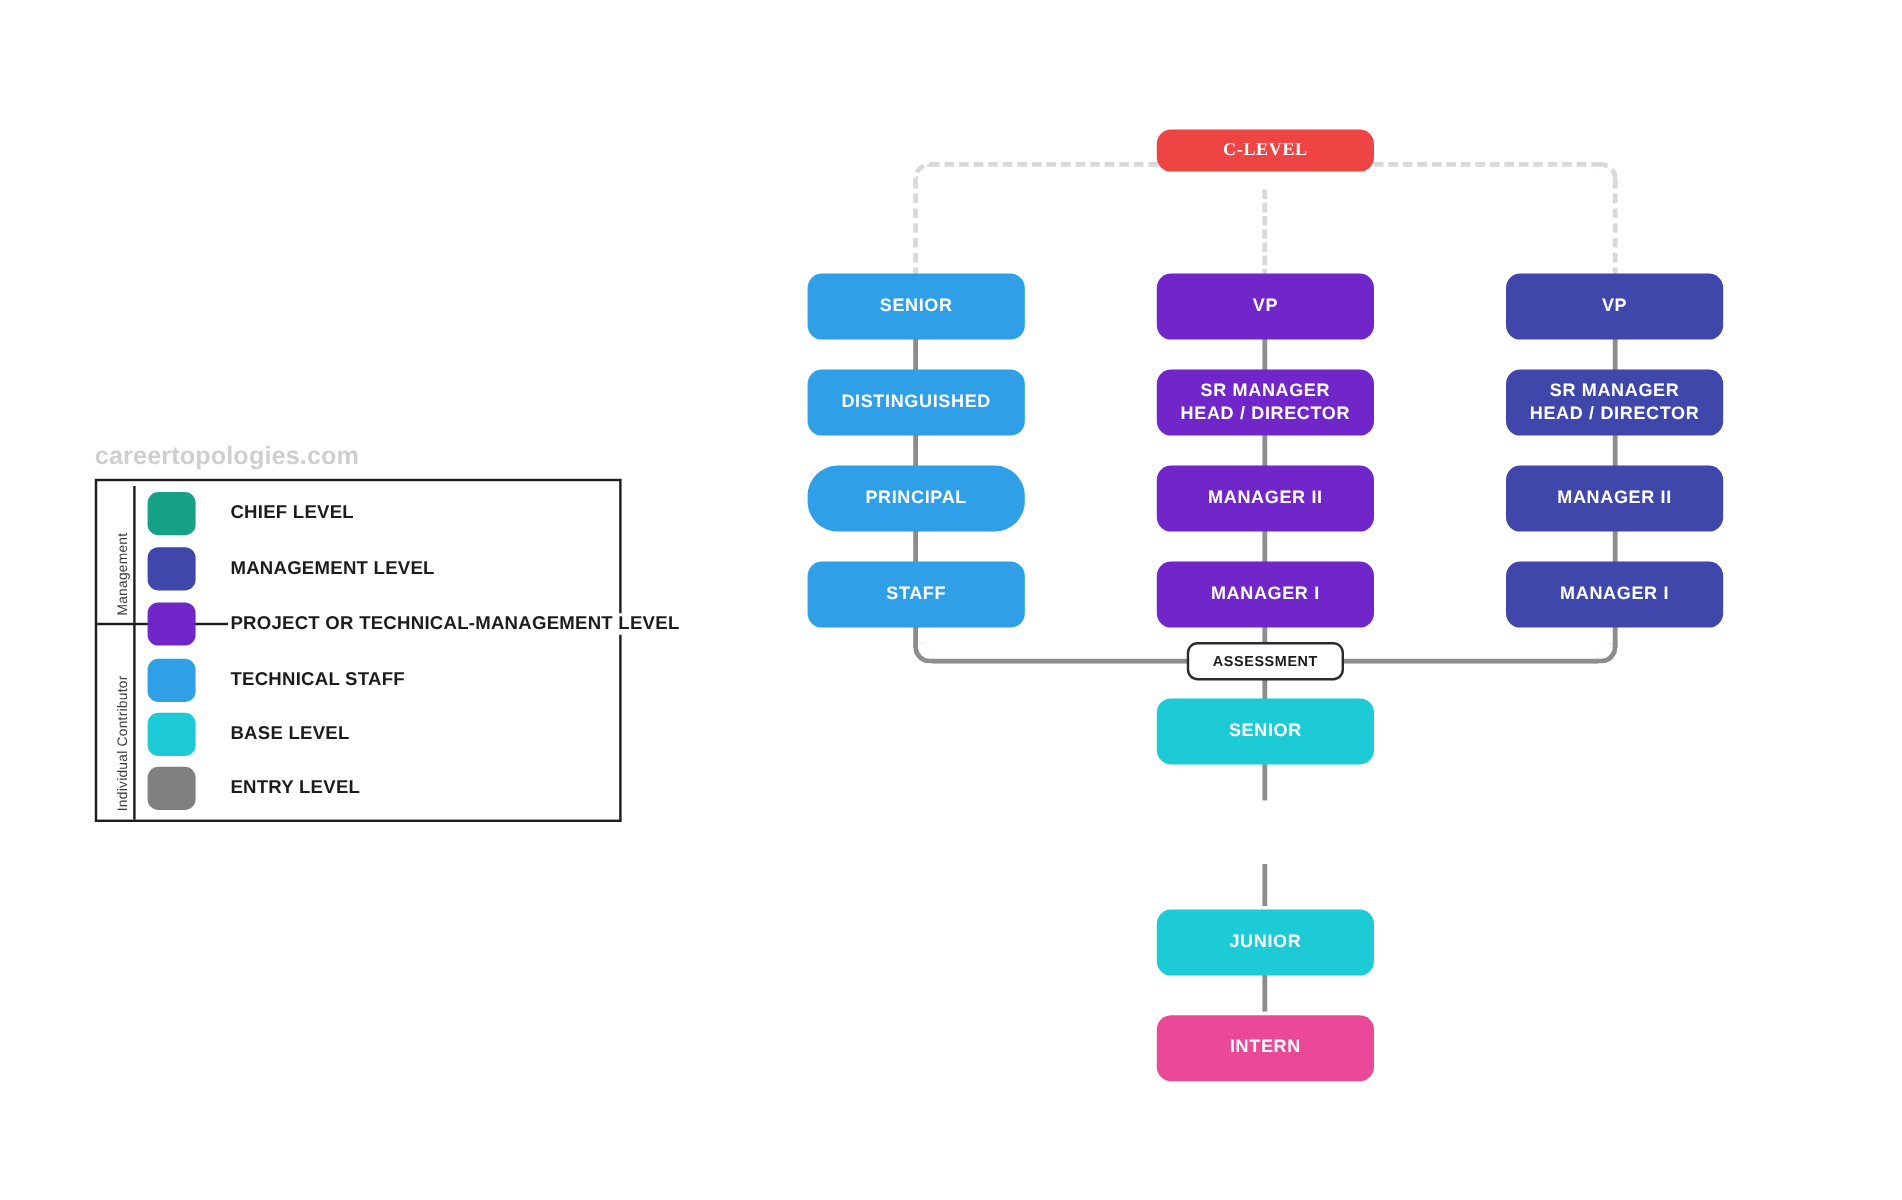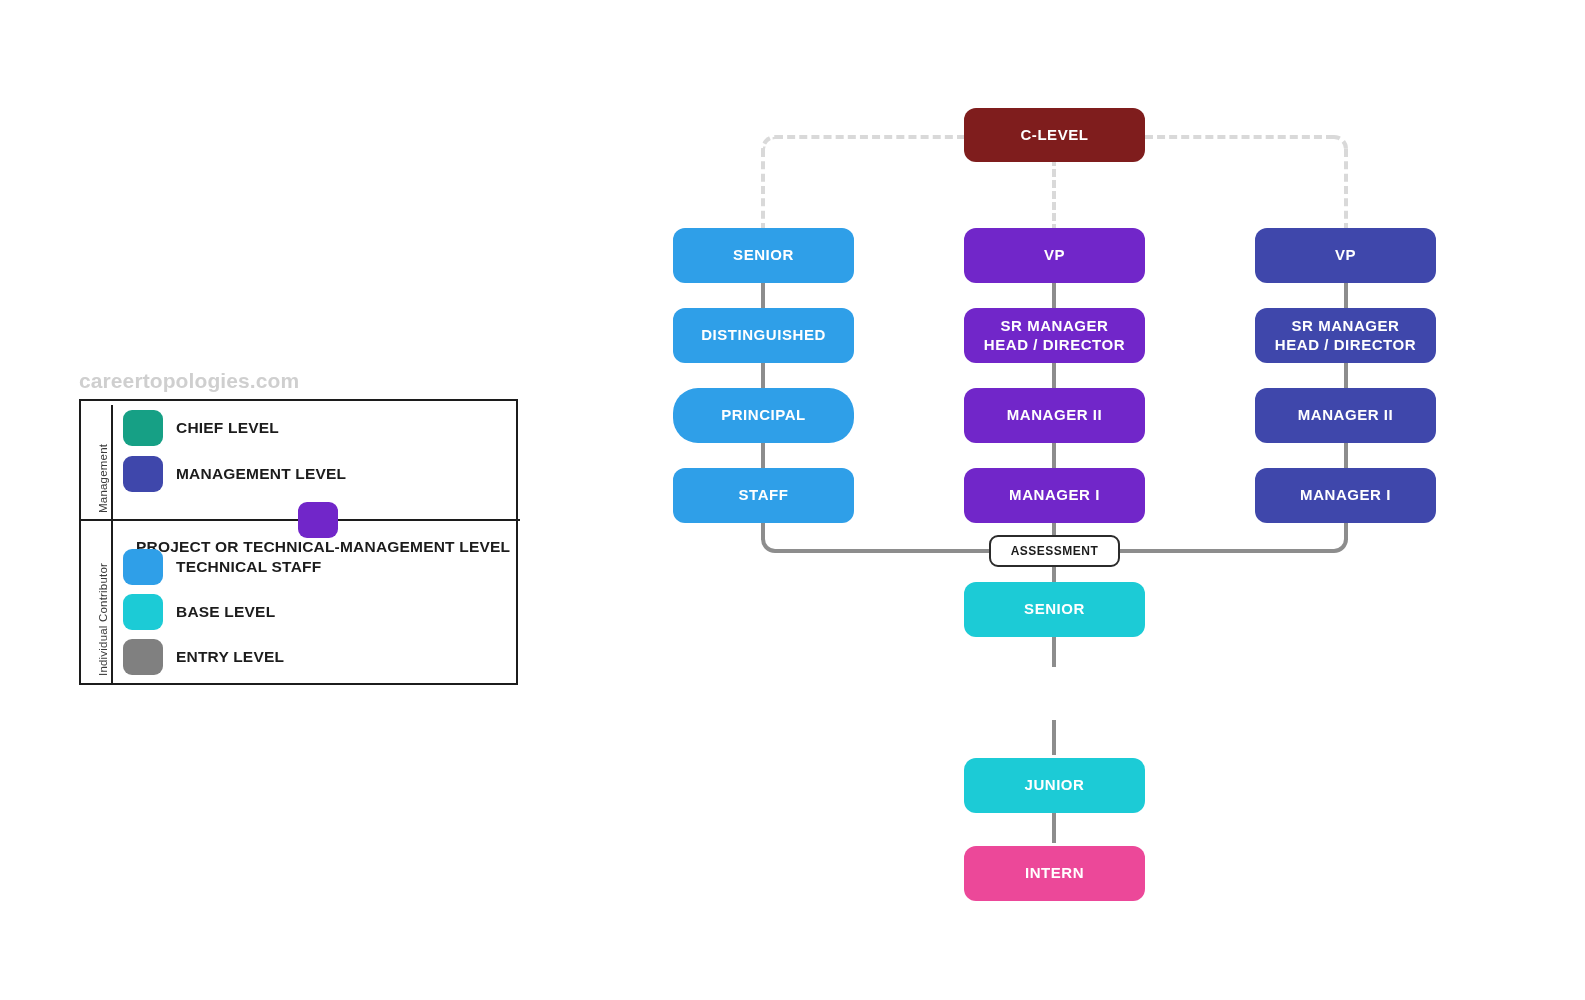--- a/index.html
+++ b/index.html
@@ -12,21 +12,21 @@
   
   .legend-box{position:absolute;left:79px;top:399px;width:439px;height:286px;border:2px solid #1c1c1c;background:#fff;box-sizing:border-box;}
   .legend-divider{position:absolute;left:0;top:118px;width:439px;height:0;border-top:2px solid #1c1c1c;}
   .legend-bracket-label{position:absolute;font-size:11.5px;color:#3a3a3a;white-space:nowrap;transform-origin:0 0;transform:rotate(-90deg);letter-spacing:.2px;}
   .lbl-mgmt{left:16px;top:112px;}
   .lbl-ic{left:16px;top:275px;}
   .legend-vline{position:absolute;left:30px;width:0;border-left:2px solid #1c1c1c;}
   .legend-rows{position:absolute;left:42px;top:0;width:397px;height:100%;}
   .legend-row{position:absolute;left:0;height:36px;display:flex;align-items:center;}
   .swatch{width:40px;height:36px;border-radius:9px;flex:0 0 auto;}
-  .legend-text{margin-left:11px;font-size:15.5px;font-weight:bold;color:#1c1c1c;letter-spacing:.2px;white-space:nowrap;background:#fff;padding:0 2px;}
+  .legend-text{margin-left:27px;font-size:15.5px;font-weight:bold;color:#1c1c1c;letter-spacing:.2px;white-space:nowrap;background:#fff;padding:0 2px;}
 
   
   .node{position:absolute;border-radius:12px;display:flex;align-items:center;justify-content:center;text-align:center;color:#ffffff;font-weight:bold;font-size:15px;letter-spacing:.55px;line-height:1.25;box-sizing:border-box;z-index:3;}
   .node.two-line{font-size:15px;}
   .assessment{position:absolute;background:#ffffff;border:2.5px solid #2b2b2b;border-radius:9px;display:flex;align-items:center;justify-content:center;color:#1c1c1c;font-weight:bold;font-size:12px;letter-spacing:.5px;z-index:5;box-sizing:border-box;}
 
   .conn{position:absolute;background:#8d8d8d;z-index:1;}
   .conn-v{width:4px;}
   .conn-h{height:4px;}
   .elbow{position:absolute;z-index:1;border-color:#8d8d8d;border-style:solid;border-width:0;box-sizing:border-box;}
@@ -52,21 +52,21 @@
 
     <div class="legend-rows">
       <div class="legend-row" style="top:9px;">
         <div class="swatch" style="background:#16a085;"></div>
         <div class="legend-text">CHIEF LEVEL</div>
       </div>
       <div class="legend-row" style="top:55px;">
         <div class="swatch" style="background:#3f47ab;"></div>
         <div class="legend-text">MANAGEMENT LEVEL</div>
       </div>
-      <div class="legend-row" style="top:101px;flex-direction:column;">
+      <div class="legend-row" style="top:101px;">
         <div class="swatch" style="background:#7126c9;"></div>
         <div class="legend-text">PROJECT OR TECHNICAL-MANAGEMENT LEVEL</div>
       </div>
       <div class="legend-row" style="top:148px;">
         <div class="swatch" style="background:#2f9fe8;"></div>
         <div class="legend-text">TECHNICAL STAFF</div>
       </div>
       <div class="legend-row" style="top:193px;">
         <div class="swatch" style="background:#1ccbd6;"></div>
         <div class="legend-text">BASE LEVEL</div>
@@ -112,21 +112,21 @@
   <div class="elbow" style="left:1331px;top:536px;width:17px;height:17px;border-right-width:4px;border-bottom-width:4px;border-bottom-right-radius:14px;"></div>
   <div class="conn conn-h" style="left:1117px;top:549px;width:215px;"></div>
 
   <div class="conn conn-v" style="left:1052px;top:518px;height:22px;"></div>
 
   <div class="conn conn-v" style="left:1052px;top:566px;height:20px;"></div>
   <div class="conn conn-v" style="left:1052px;top:632px;height:35px;"></div>
   <div class="conn conn-v" style="left:1052px;top:720px;height:35px;"></div>
   <div class="conn conn-v" style="left:1052px;top:808px;height:35px;"></div>
 
-  <div class="node" style="left:964px;top:108px;width:181px;height:54px;background:#7f1d1d;">C-LEVEL</div>
+  <div class="node" style="left:964px;top:108px;width:181px;height:35px;background:#ef4444;font-family:Liberation Serif, serif;">C-LEVEL</div>
 
   <div class="node" style="left:673px;top:228px;width:181px;height:55px;background:#2f9fe8;">SENIOR</div>
   <div class="node" style="left:673px;top:308px;width:181px;height:55px;background:#2f9fe8;">DISTINGUISHED</div>
   <div class="node" style="left:673px;top:388px;width:181px;height:55px;background:#2f9fe8;border-radius:25px;">PRINCIPAL</div>
   <div class="node" style="left:673px;top:468px;width:181px;height:55px;background:#2f9fe8;">STAFF</div>
 
   <div class="node" style="left:964px;top:228px;width:181px;height:55px;background:#7126c9;">VP</div>
   <div class="node two-line" style="left:964px;top:308px;width:181px;height:55px;background:#7126c9;flex-direction:column;">
     <span>SR MANAGER</span>
     <span>HEAD / DIRECTOR</span>

